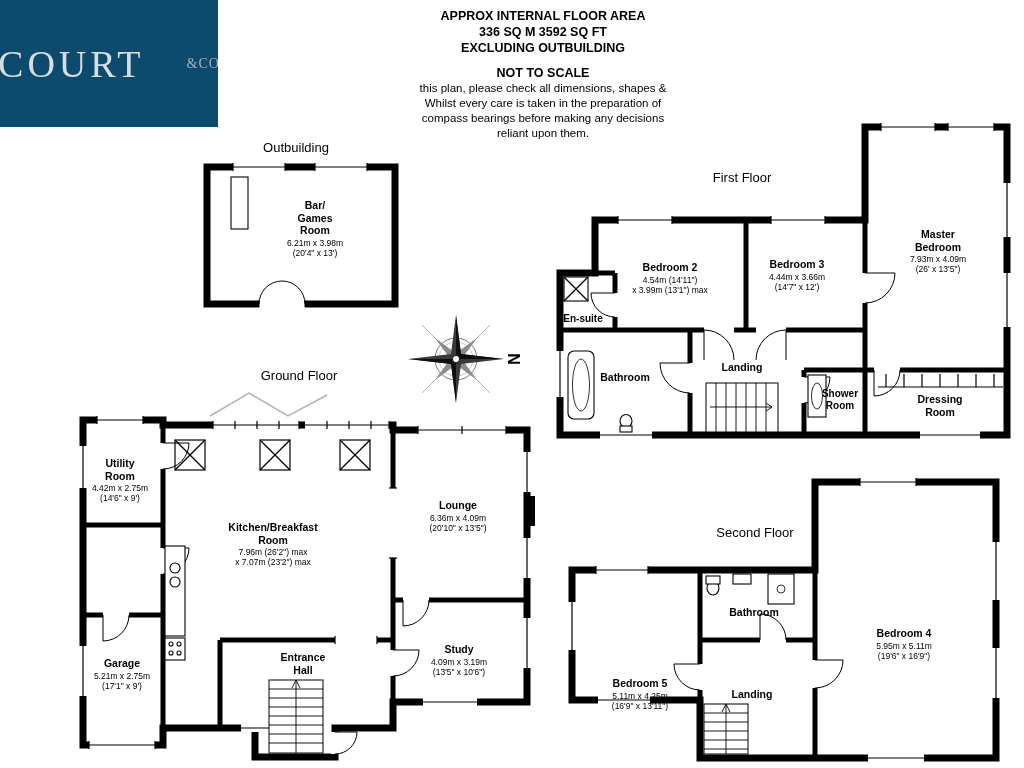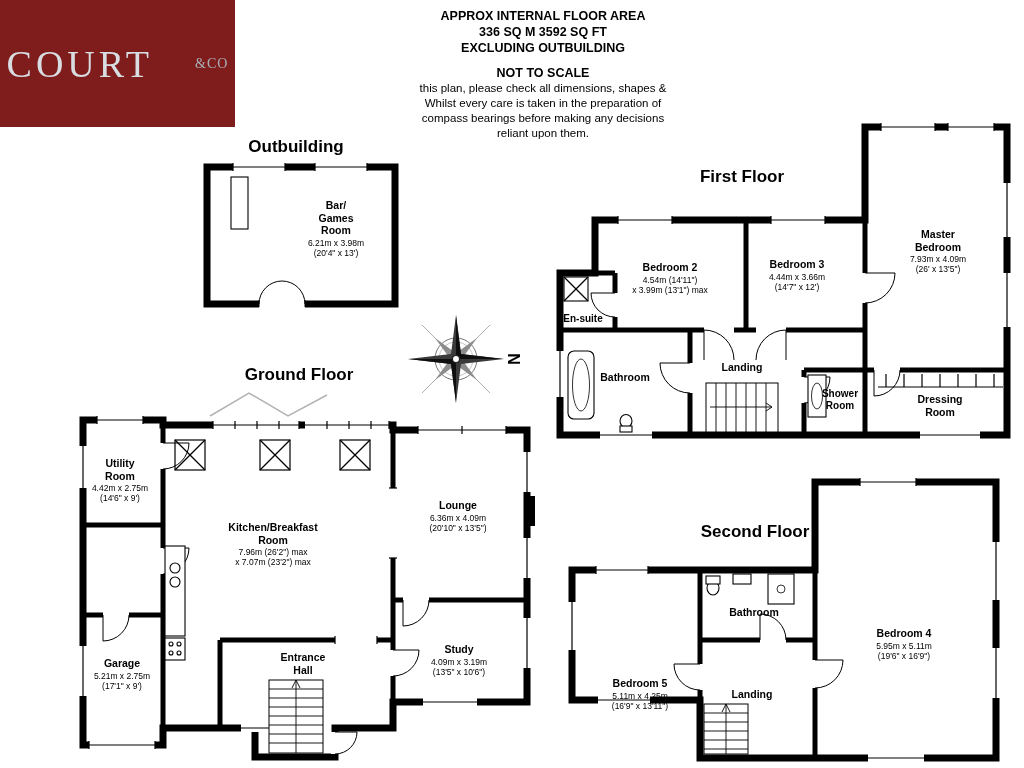--- a/index.html
+++ b/index.html
@@ -1,30 +1,30 @@
 <!DOCTYPE html>
 <html><head>
 <meta charset="utf-8">
 <style>
   *{margin:0;padding:0;box-sizing:border-box;}
   html,body{width:1024px;height:768px;background:#fff;}
   body{font-family:"Liberation Sans",sans-serif;color:#000;overflow:hidden;}
   .canvas{position:relative;width:1024px;height:768px;background:#fff;overflow:hidden;}
 
-  .logo{position:absolute;left:0;top:0;width:235px;height:127px;background:#7f1d1d;
+  .logo{position:absolute;left:0;top:0;width:218px;height:127px;background:#0c4a6e;
         display:flex;align-items:center;justify-content:center;gap:40px;}
   .logo-name{font-family:"Liberation Serif",serif;font-size:38px;letter-spacing:4px;color:#d8dde1;}
   .logo-suffix{font-family:"Liberation Serif",serif;font-size:14px;letter-spacing:1px;color:#a9b2ba;margin-left:2px;}
 
   .header{position:absolute;left:333px;top:8px;width:420px;text-align:center;}
   .header .hb{font-weight:bold;font-size:12.5px;line-height:1.28;}
   .header .hr{font-size:11.5px;line-height:1.3;}
   .header .gap{height:9px;}
 
-  .floor-title{position:absolute;transform:translate(-50%,-50%);font-weight:bold;font-size:17px;white-space:nowrap;}
+  .floor-title{position:absolute;transform:translate(-50%,-50%);font-weight:normal;font-size:13px;white-space:nowrap;}
 
   .plan{position:absolute;}
   .plan svg{position:absolute;left:0;top:0;}
 
   .room-label{position:absolute;transform:translate(-50%,-50%);text-align:center;line-height:1.2;}
   .room-name{display:block;font-weight:bold;font-size:10.5px;white-space:pre-line;}
   .room-name.sm{font-size:10px;}
   .room-dims{display:block;font-size:8.5px;white-space:pre-line;margin-top:1px;}
 
   .door{fill:none;stroke:#000;stroke-width:1;}
@@ -74,21 +74,21 @@
       </g>
       <g>
         <rect x="56" y="137" width="46" height="8" fill="#fff"></rect>
         <path class="door" d="M 56,141 A 23 23 0 0 1 79,118"></path>
         <path class="door" d="M 102,141 A 23 23 0 0 0 79,118"></path>
         <line class="door" x1="56" y1="137" x2="56" y2="144"></line>
         <line class="door" x1="102" y1="137" x2="102" y2="144"></line>
       </g>
       <rect class="fix" x="28" y="14" width="17" height="52"></rect>
     </svg>
-    <div class="room-label" style="left:112px;top:66px;margin-left:21px;">
+    <div class="room-label" style="left:112px;top:66px;">
       <span class="room-name">Bar/
 Games
 Room</span>
       <span class="room-dims">6.21m x 3.98m
 (20'4" x 13')</span>
     </div>
   </div>
 
   <div class="plan" style="left:556px;top:123px;width:455px;height:318px;">
     <svg width="455" height="318" viewBox="0 0 455 318">

